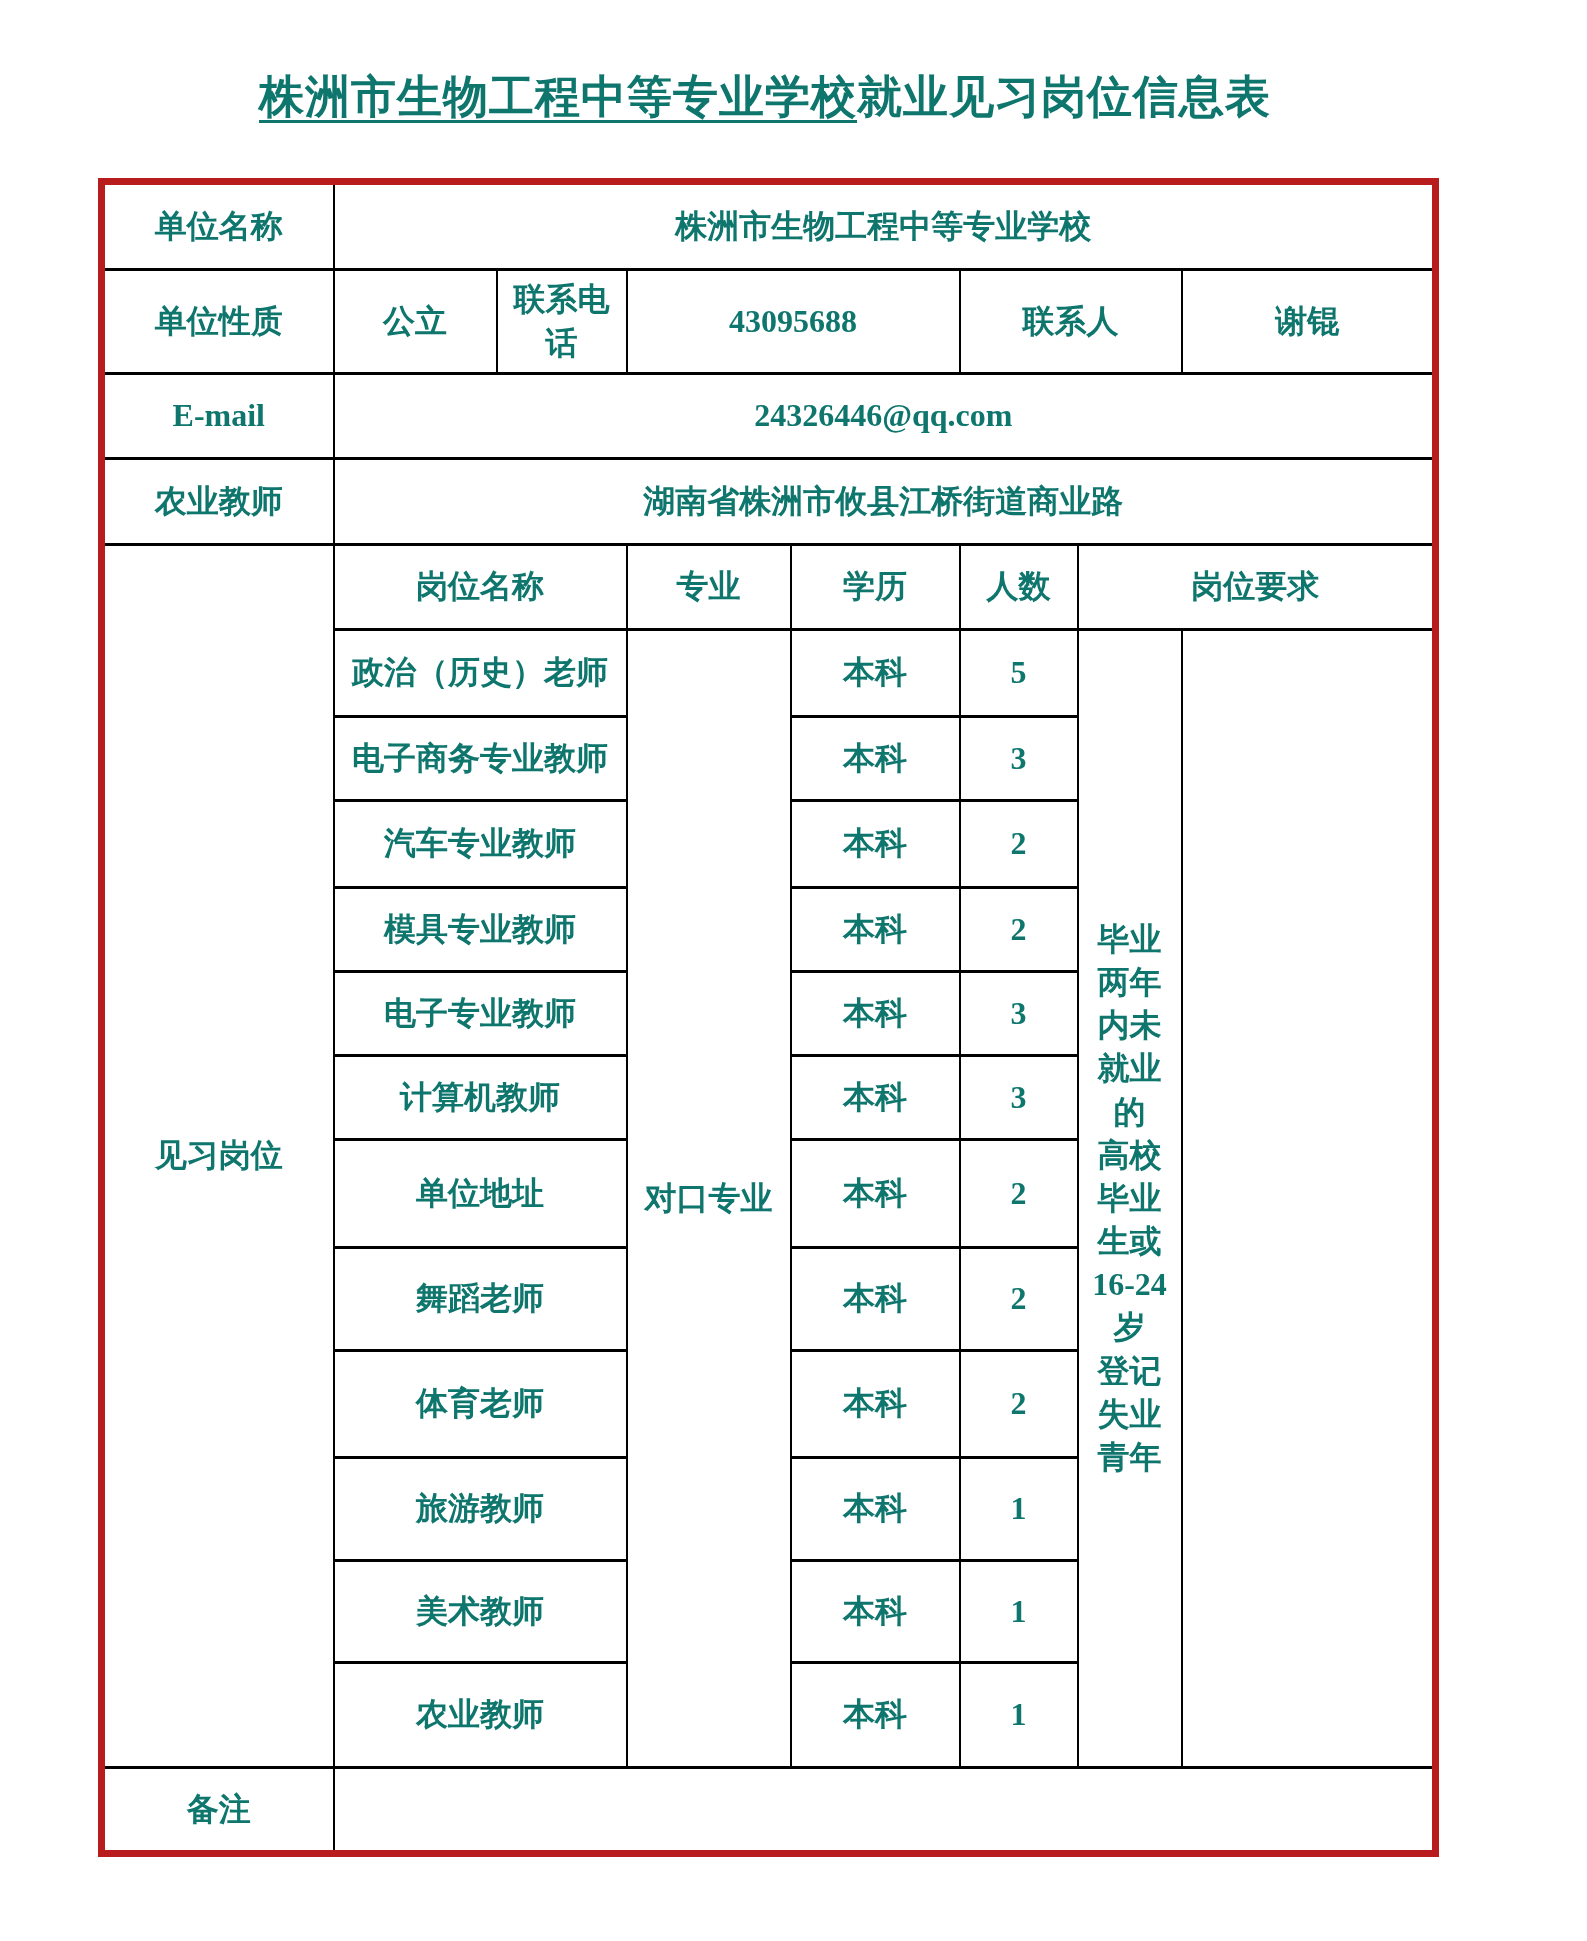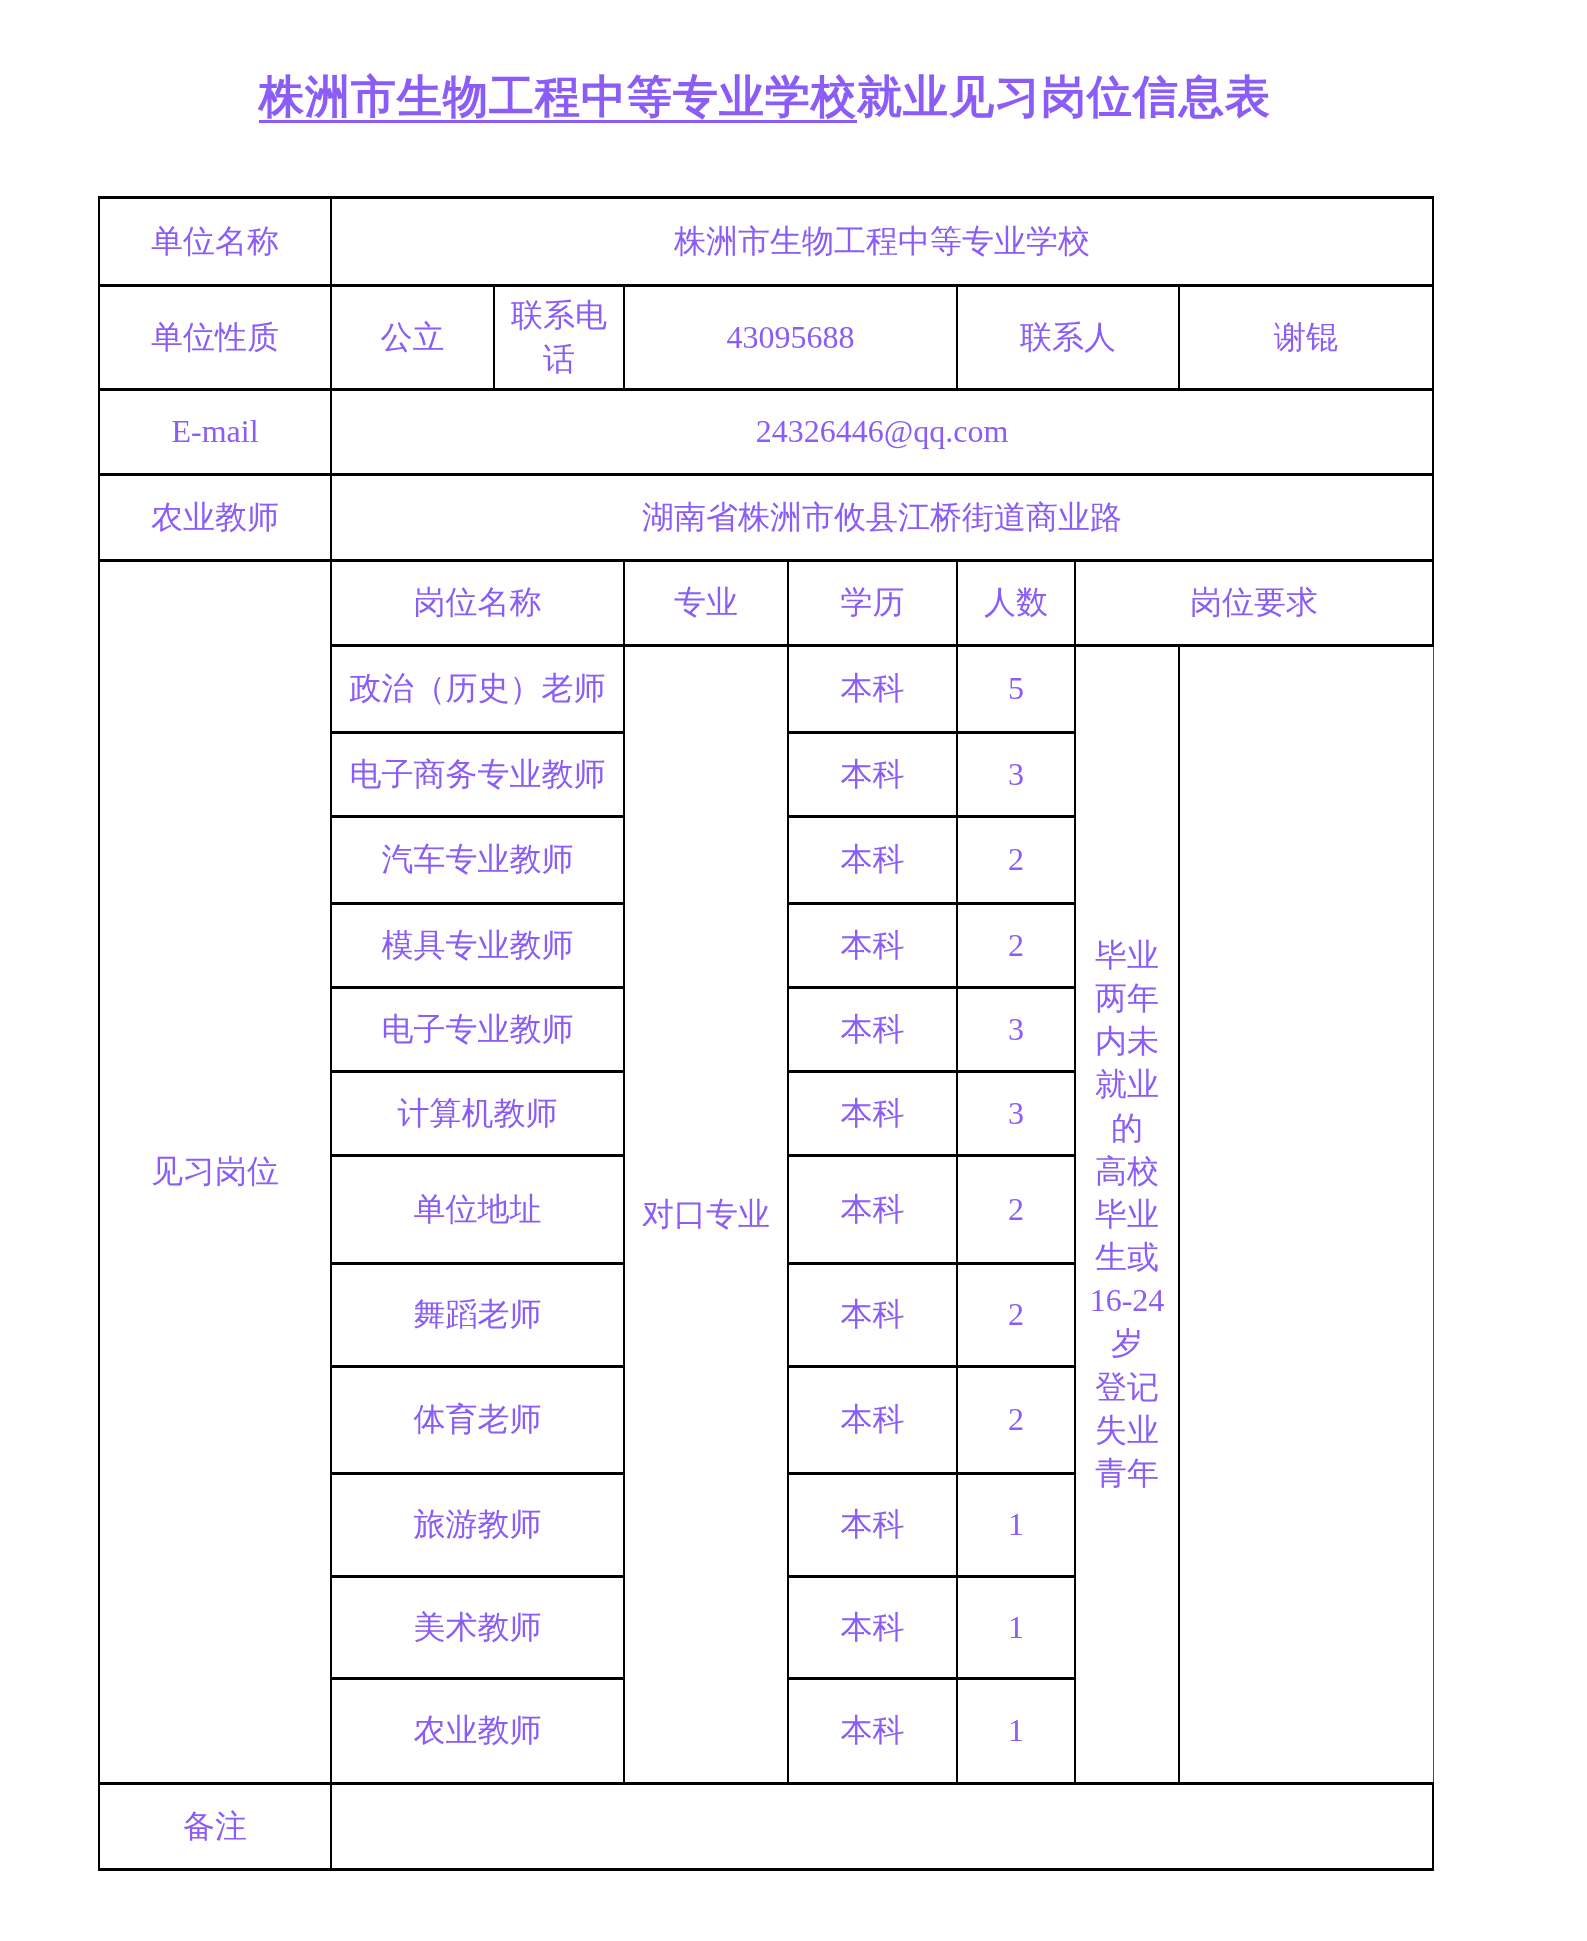--- a/index.html
+++ b/index.html
@@ -3,21 +3,21 @@
 <meta charset="utf-8">
 <style>
   html, body { margin: 0; padding: 0; }
   .page {
     position: relative;
     width: 1587px;
     height: 1941px;
     background: #ffffff;
     overflow: hidden;
     font-family: "Liberation Serif", "DejaVu Serif", serif;
-    color: #8b5cf6;
+    color: #0f766e;
   }
   .title {
     position: absolute;
     left: 98px;
     top: 68px;
     width: 1334px;
     margin: 0;
     text-align: center;
     font-family: "Liberation Sans", "DejaVu Sans", sans-serif;
     font-weight: bold;
@@ -27,25 +27,26 @@
     white-space: nowrap;
   }
   .title .u {
     text-decoration: underline;
     text-decoration-thickness: 3px;
     text-underline-offset: 8px;
   }
   table.form {
     position: absolute;
     left: 98px;
-    top: 196px;
+    top: 178px;
     width: 1334px;
     border-collapse: collapse;
     table-layout: fixed;
-    border: 1px solid #b91c1c;
+    border: 7px solid #b91c1c;
+    font-weight: bold;
   }
   table.form td {
     border: 2px solid #000000;
     border-top-width: 3px;
     border-bottom-width: 3px;
     text-align: center;
     vertical-align: middle;
     font-size: 32px;
     line-height: 1.35;
     padding: 2px 6px;

